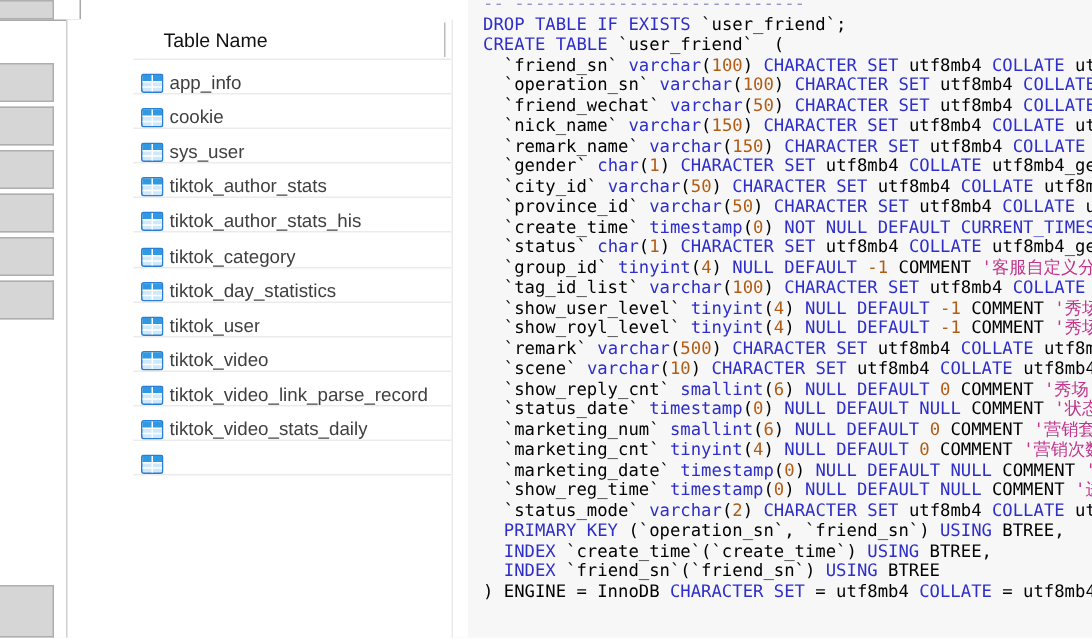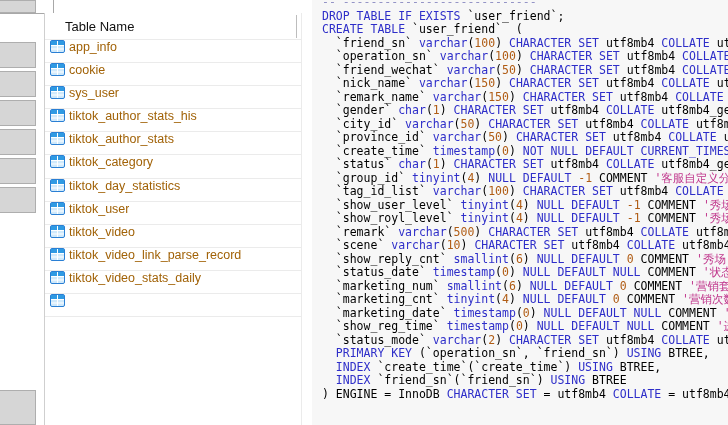--- a/index.html
+++ b/index.html
@@ -13,26 +13,26 @@
 
   
   .strip{position:absolute;left:0;top:0;width:38px;height:425px;background:#fff;}
   .strip-box{position:absolute;left:0;width:36px;background:var(--box);
              border:1px solid var(--box-border);border-left:none;}
   .corner-hline{position:absolute;left:0;top:13px;width:53px;height:1px;background:#a8a8a8;}
   .corner-vline{position:absolute;left:53px;top:0;width:1px;height:13px;background:#a8a8a8;}
 
   
   .table-panel{position:absolute;left:44px;top:13px;width:258px;height:412px;
-               border-left:1px solid #cfcfcf;border-right:1px solid var(--sep);background:#fff;}
+               border-left:1px solid #cfcfcf;border-right:1px solid var(--sep);background:#fff;padding-left:44px;}
   .list-header{height:27px;display:flex;align-items:center;padding-left:20px;
                font-size:13px;color:#111;border-bottom:1px solid var(--sep);position:relative;}
   .hdr-divider{position:absolute;right:4px;top:2px;width:1px;height:23px;background:#bdbdbd;}
-  .table-row{height:23.1px;display:flex;align-items:flex-start;padding-left:5px;
-             border-bottom:1px solid var(--sep);font-size:12.5px;color:#a16207;cursor:default;}
+  .table-row{height:23.1px;display:flex;align-items:flex-end;padding-left:5px;
+             border-bottom:1px solid var(--sep);font-size:12.5px;color:#404040;cursor:default;}
   .table-row .ticon{width:15px;height:13px;margin-right:4px;flex:0 0 auto;}
   .row-label{white-space:nowrap;overflow:hidden;}
 
   
   .sql-pane{position:absolute;left:312px;top:0;width:416px;height:425px;
             background:var(--editor-bg);overflow:hidden;}
   .sql-lines{position:absolute;left:10px;top:-4px;width:1200px;
              font-family:"DejaVu Sans Mono",monospace;font-size:11.5px;line-height:13.5px;
              white-space:pre;color:var(--txt);}
   .sql-line{height:13.5px;}
@@ -92,31 +92,31 @@
         <span class="row-label">sys_user</span>
       </div>
       <div class="table-row">
         <span class="ticon"><svg viewBox="0 0 15 13" width="15" height="13">
             <rect x="0.5" y="0.5" width="14" height="12" rx="1.5" fill="#cfe9fb" stroke="#2a7fd4"></rect>
             <path d="M1 1 h13 v4.5 h-13 z" fill="#2f9ae3"></path>
             <line x1="7.5" y1="1" x2="7.5" y2="12" stroke="#fff" stroke-width="1"></line>
             <line x1="1" y1="5.5" x2="14" y2="5.5" stroke="#fff" stroke-width="1"></line>
             <line x1="1" y1="9" x2="14" y2="9" stroke="#fff" stroke-width="1"></line>
           </svg></span>
-        <span class="row-label">tiktok_author_stats_his</span>
+        <span class="row-label">tiktok_author_stats</span>
       </div>
       <div class="table-row">
         <span class="ticon"><svg viewBox="0 0 15 13" width="15" height="13">
             <rect x="0.5" y="0.5" width="14" height="12" rx="1.5" fill="#cfe9fb" stroke="#2a7fd4"></rect>
             <path d="M1 1 h13 v4.5 h-13 z" fill="#2f9ae3"></path>
             <line x1="7.5" y1="1" x2="7.5" y2="12" stroke="#fff" stroke-width="1"></line>
             <line x1="1" y1="5.5" x2="14" y2="5.5" stroke="#fff" stroke-width="1"></line>
             <line x1="1" y1="9" x2="14" y2="9" stroke="#fff" stroke-width="1"></line>
           </svg></span>
-        <span class="row-label">tiktok_author_stats</span>
+        <span class="row-label">tiktok_author_stats_his</span>
       </div>
       <div class="table-row">
         <span class="ticon"><svg viewBox="0 0 15 13" width="15" height="13">
             <rect x="0.5" y="0.5" width="14" height="12" rx="1.5" fill="#cfe9fb" stroke="#2a7fd4"></rect>
             <path d="M1 1 h13 v4.5 h-13 z" fill="#2f9ae3"></path>
             <line x1="7.5" y1="1" x2="7.5" y2="12" stroke="#fff" stroke-width="1"></line>
             <line x1="1" y1="5.5" x2="14" y2="5.5" stroke="#fff" stroke-width="1"></line>
             <line x1="1" y1="9" x2="14" y2="9" stroke="#fff" stroke-width="1"></line>
           </svg></span>
         <span class="row-label">tiktok_category</span>

